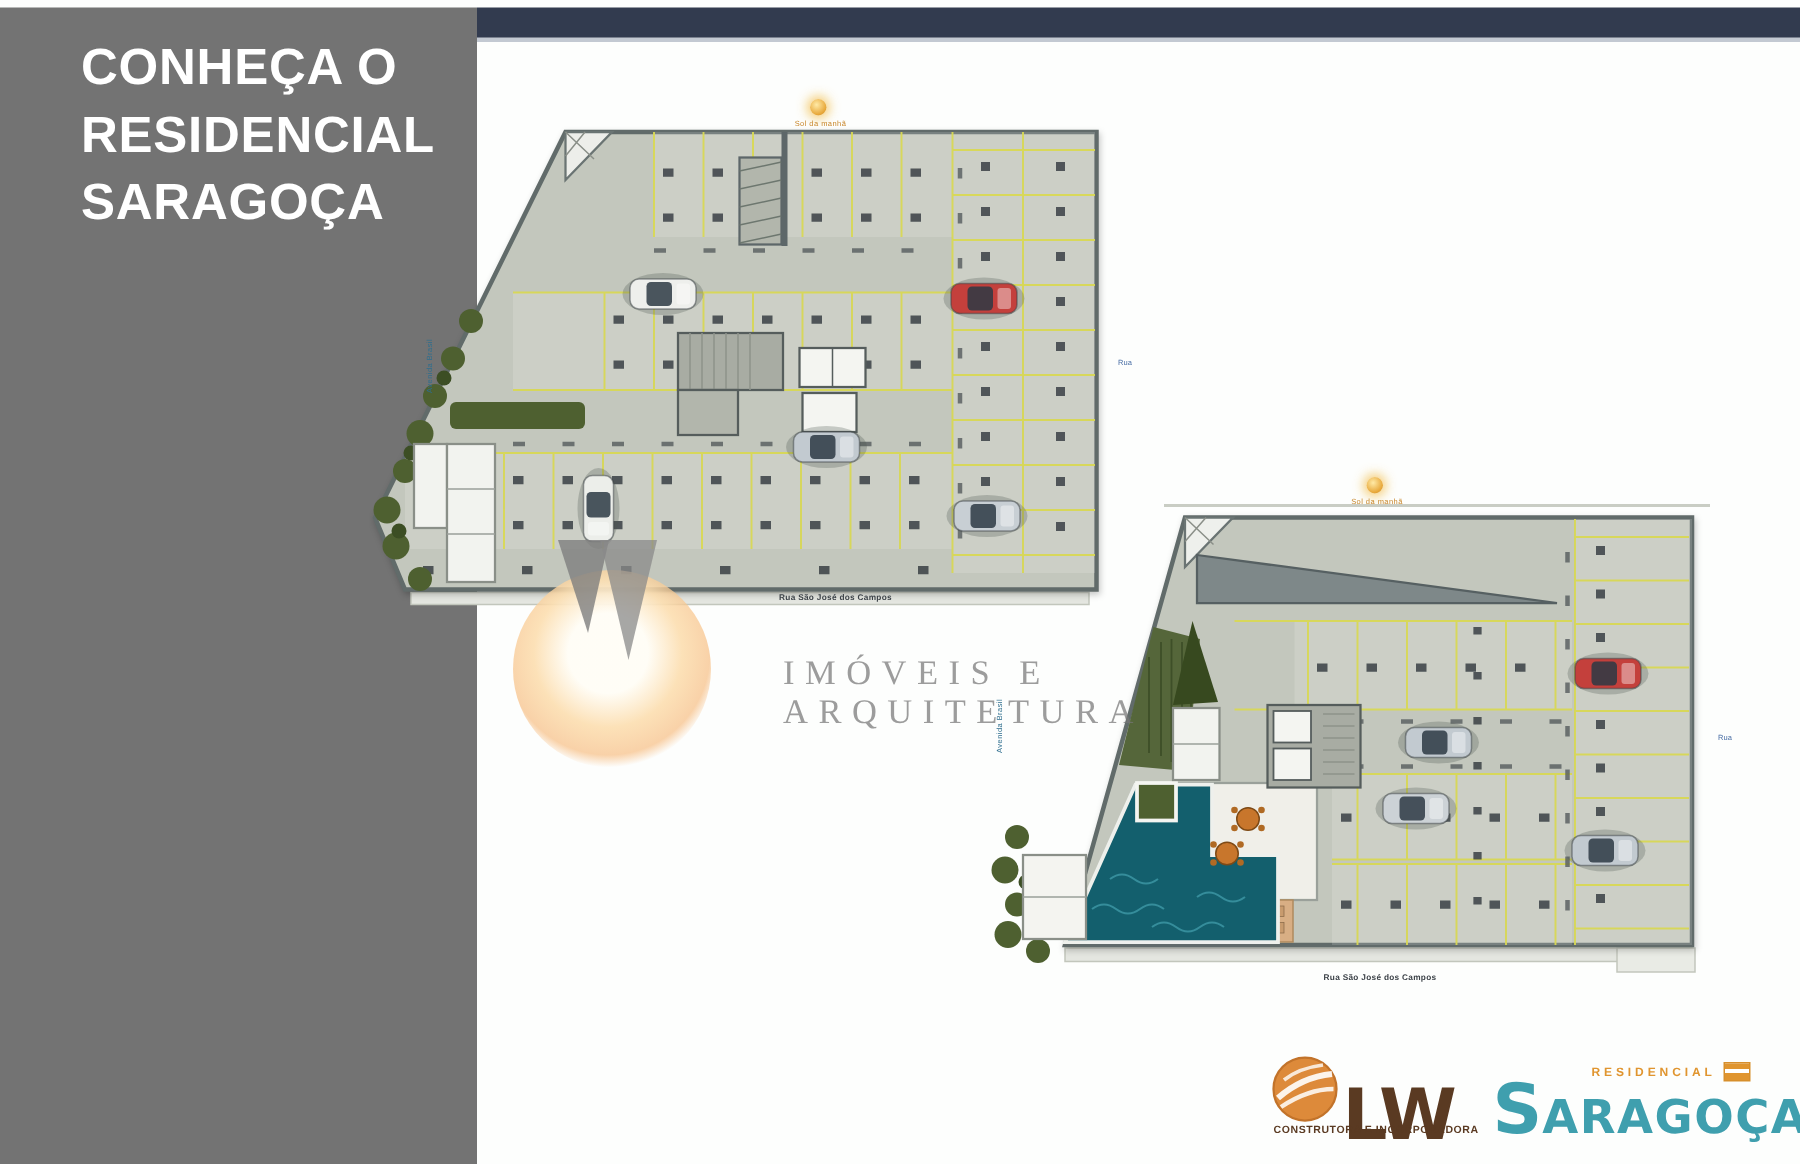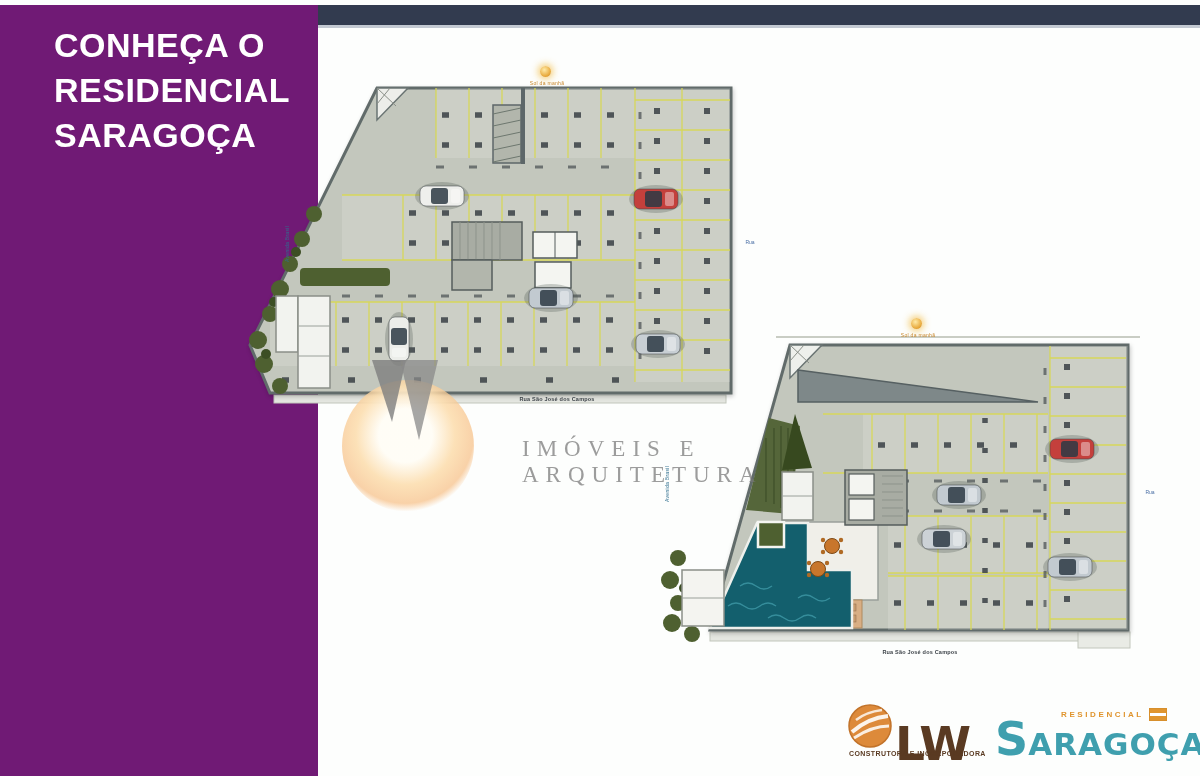--- a/index.html
+++ b/index.html
@@ -1,21 +1,21 @@
 <!DOCTYPE html>
 <html><head>
 <meta charset="utf-8">
 <style>
   html,body{margin:0;padding:0;}
   body{width:1200px;height:776px;position:relative;overflow:hidden;background:#fdfefd;
        font-family:"Liberation Sans",sans-serif;}
   .abs{position:absolute;}
 
   
-  .sidebar{left:0;top:5px;width:318px;height:771px;background:#701a75;}
+  .sidebar{left:0;top:5px;width:318px;height:771px;background:#737373;}
   .sidebar-title{left:54px;top:18px;width:250px;color:#ffffff;font-weight:bold;
                  font-size:34px;line-height:45px;letter-spacing:.5px;}
   .sidebar-title span{display:block;}
 
   
   .topbar{left:318px;top:5px;width:882px;height:20px;background:#323b4f;
           border-bottom:3px solid #c3c9d2;}
 
   
   svg.plan{position:absolute;pointer-events:none;}

